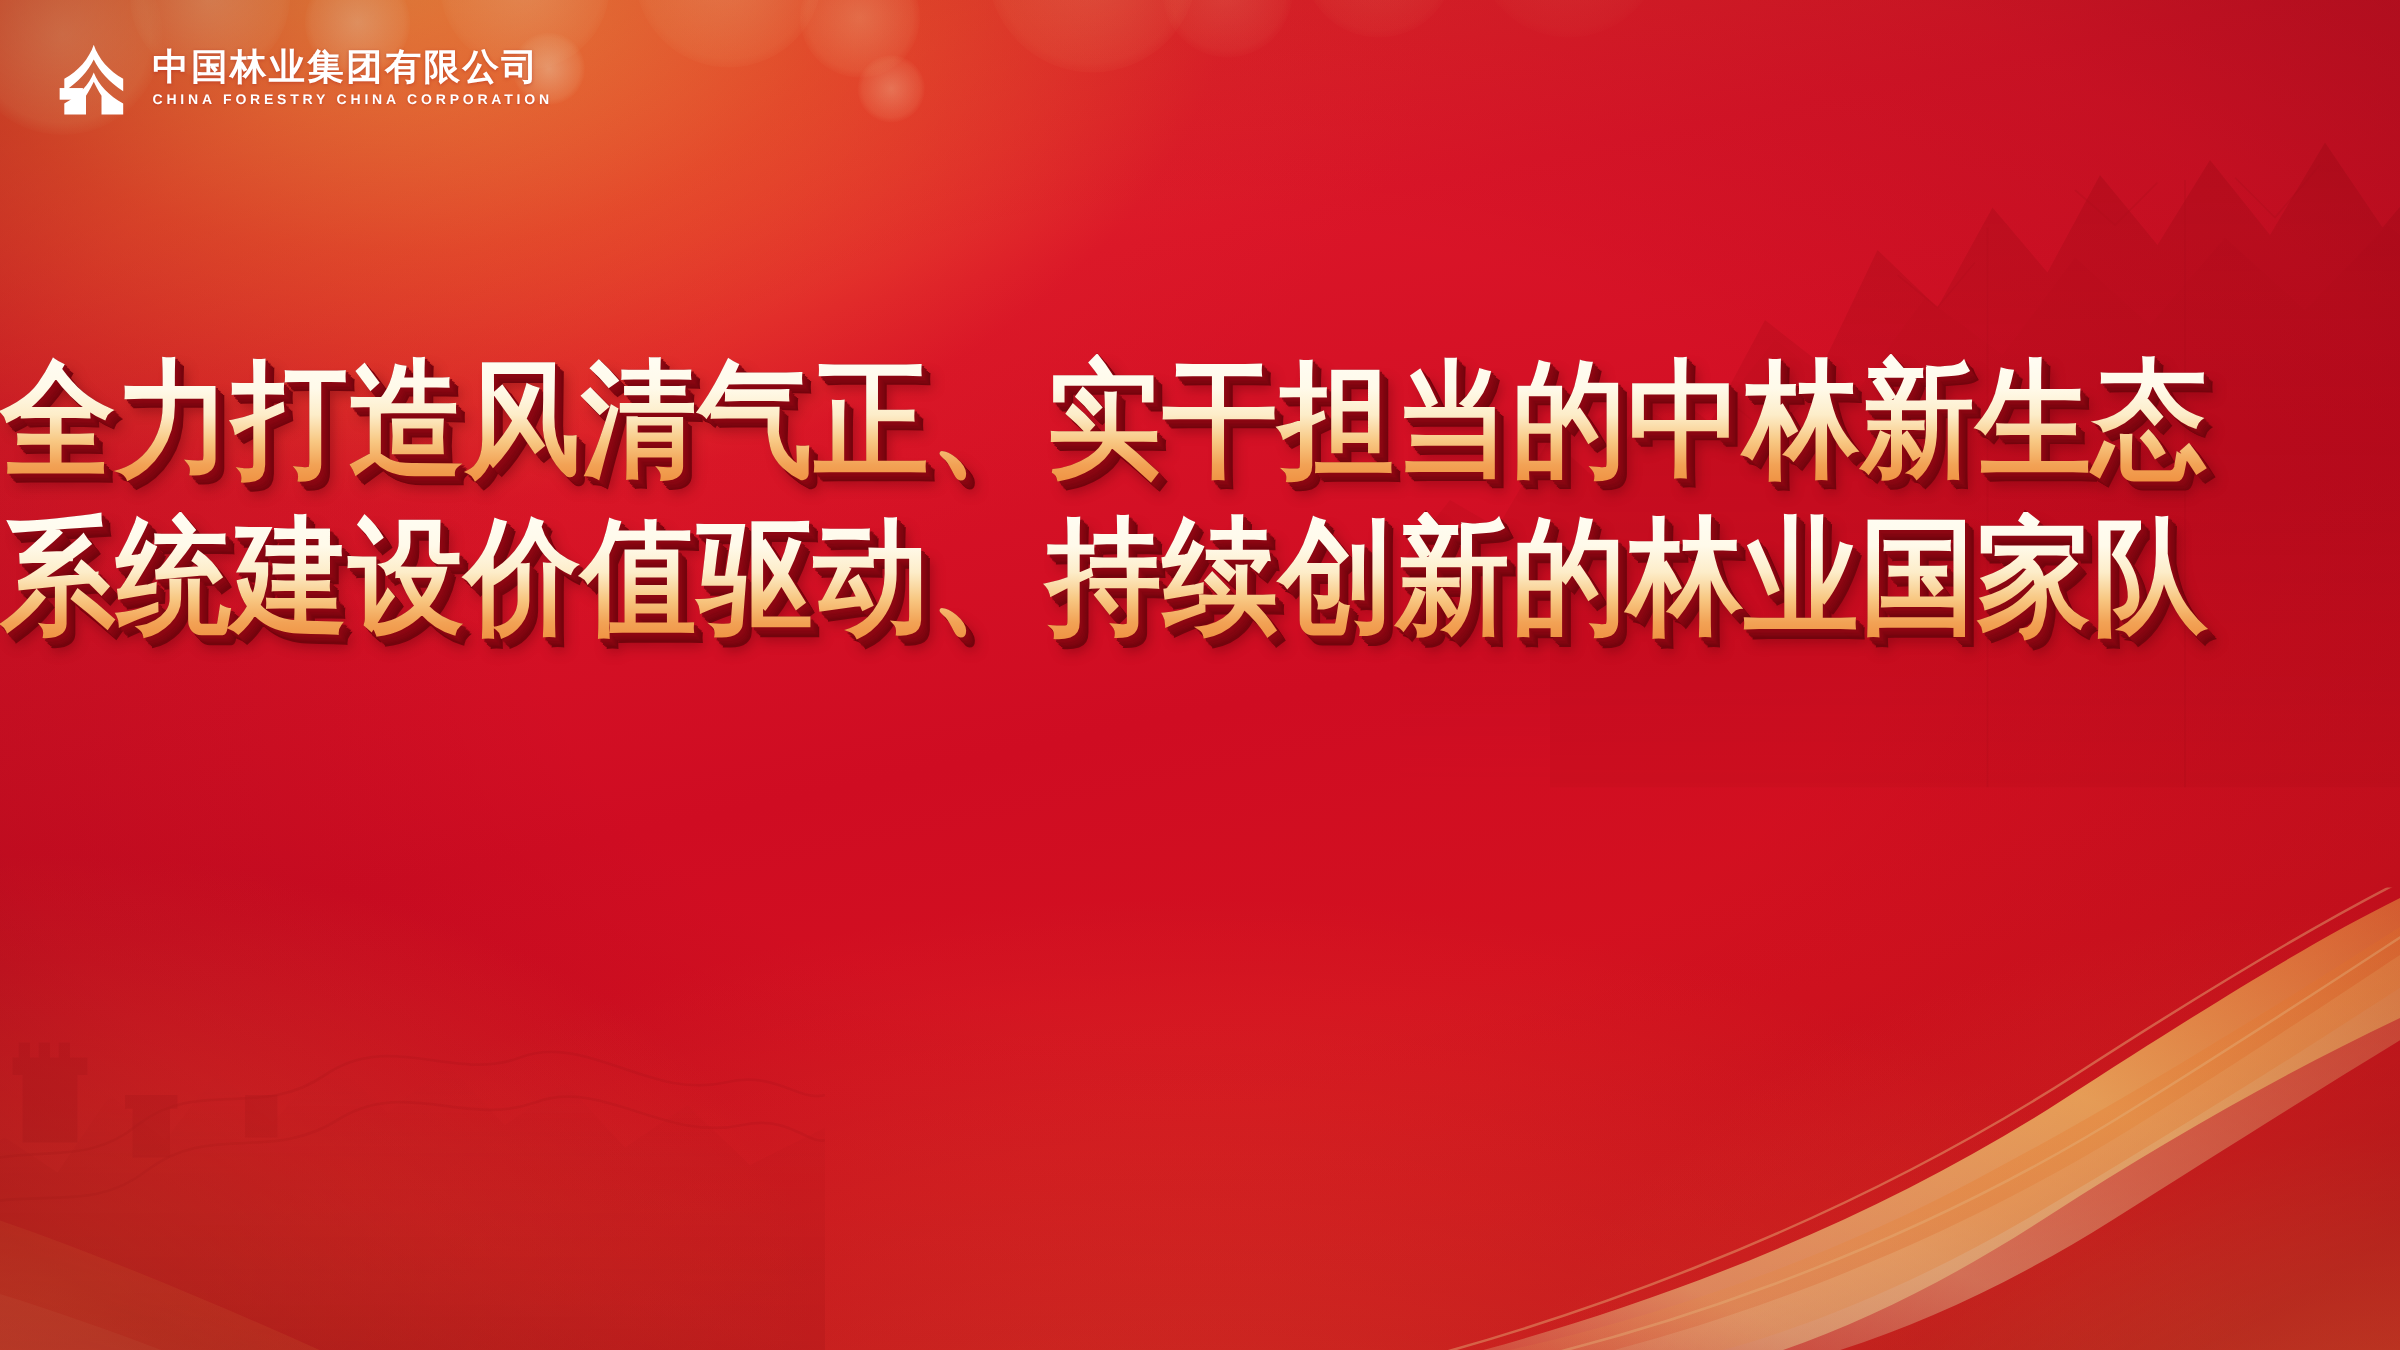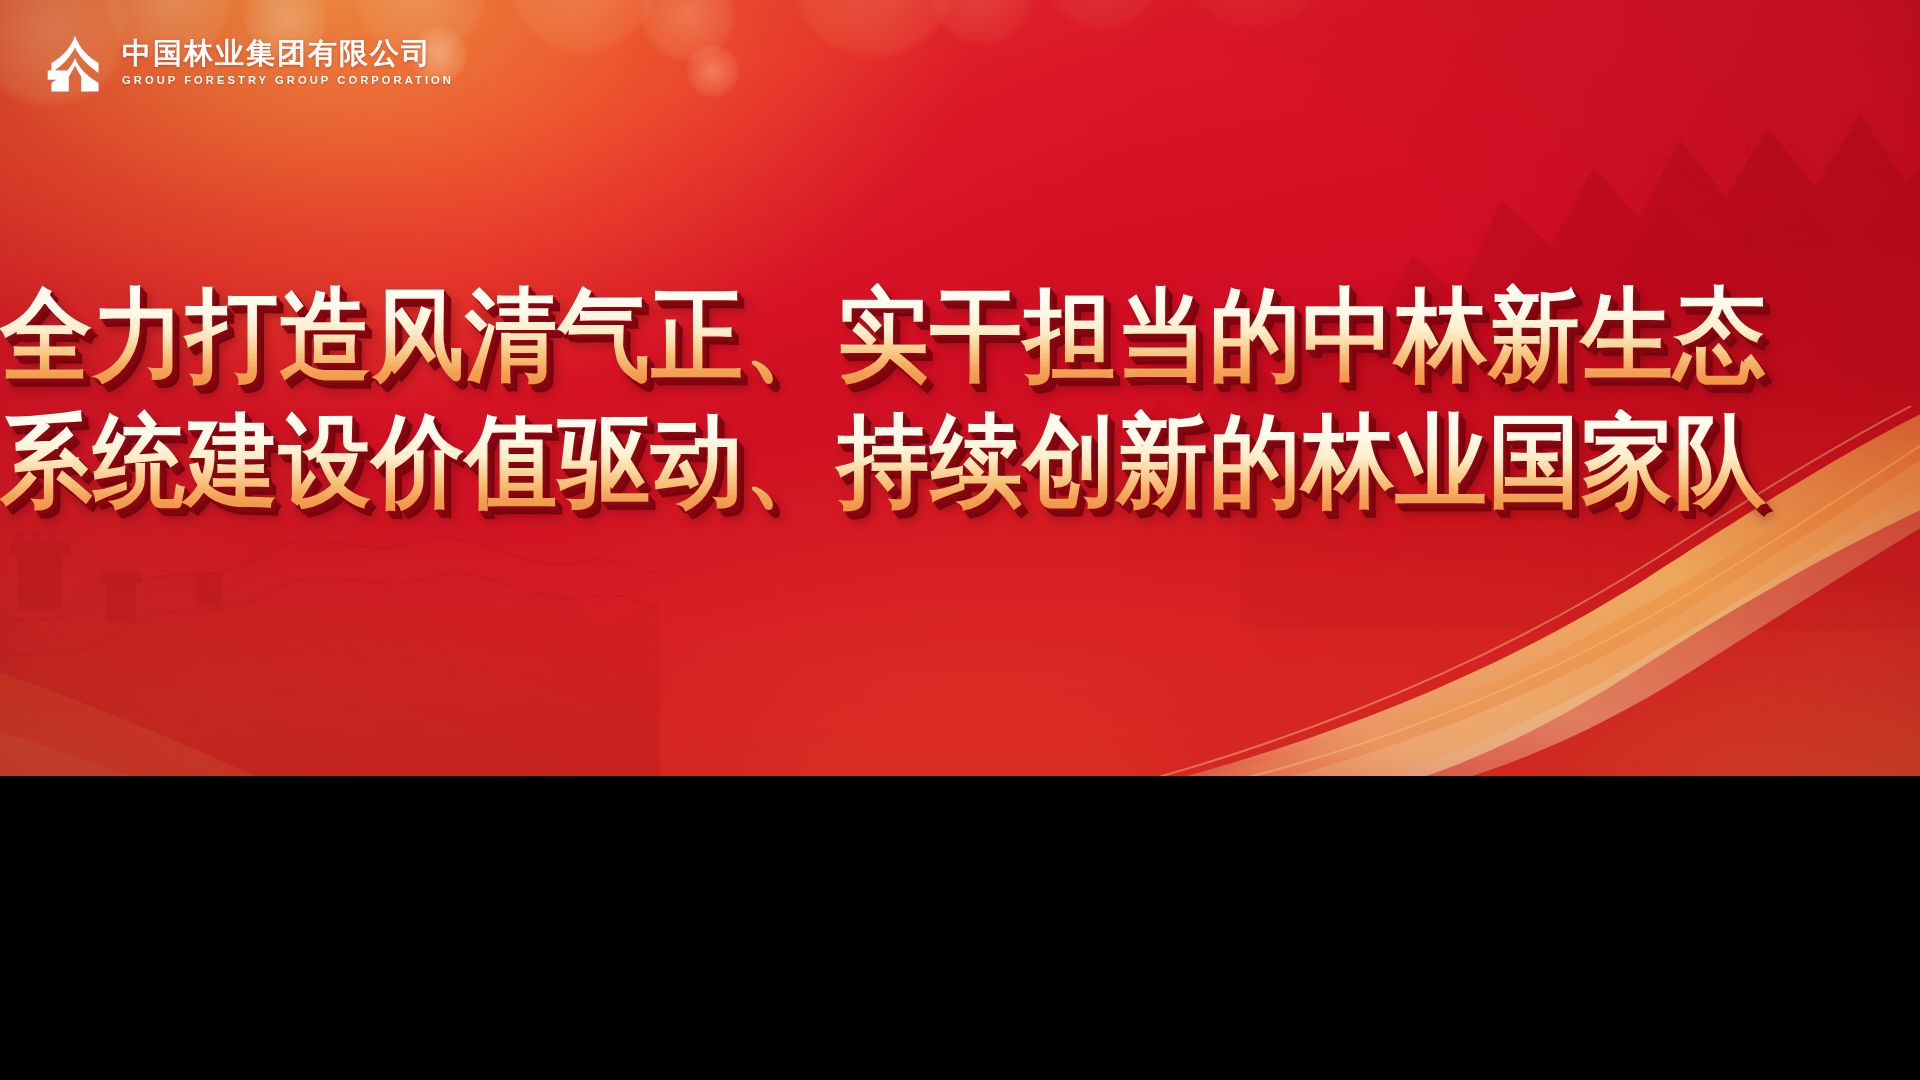--- a/index.html
+++ b/index.html
@@ -1,19 +1,19 @@
 <!DOCTYPE html>
 <html><head>
 <meta charset="utf-8">
 <style>
   html,body{margin:0;padding:0;background:#000;}
   body{width:1920px;height:1080px;overflow:hidden;font-family:"Liberation Sans",sans-serif;}
 
   #banner{
-    position:relative;width:1920px;height:776px;overflow:hidden;
+    position:relative;width:1920px;height:1080px;overflow:hidden;
     background:
       radial-gradient(ellipse 1100px 720px at 16% -4%, rgba(255,168,72,.95) 0%, rgba(250,120,50,.55) 34%, rgba(226,48,40,.12) 62%, rgba(0,0,0,0) 78%),
       radial-gradient(ellipse 980px 620px at 100% 108%, rgba(255,172,70,.50) 0%, rgba(240,96,44,.22) 42%, rgba(0,0,0,0) 72%),
       radial-gradient(ellipse 900px 520px at 2% 96%, rgba(247,120,52,.42) 0%, rgba(0,0,0,0) 68%),
       radial-gradient(ellipse 1500px 900px at 50% 118%, rgba(255,150,60,.30) 0%, rgba(0,0,0,0) 62%),
       linear-gradient(168deg,#e8352c 0%,#da1528 26%,#cf0c22 52%,#d4121f 74%,#d8131d 100%);
   }
 
   
   .bokeh{position:absolute;border-radius:50%;pointer-events:none;}
@@ -194,21 +194,21 @@
   <div id="logo">
     <svg class="mark" viewBox="0 0 100 100">
       <g fill="#ffffff">
         <path d="M50 6 C44 24 30 40 12 50 L12 66 C30 54 43 40 50 25 C57 40 70 54 88 66 L88 50 C70 40 56 24 50 6 Z"></path>
         <path d="M50 42 C44 58 30 72 12 82 L12 96 L40 96 L40 72 C44 66 47 60 50 54 C53 60 56 66 60 72 L60 96 L88 96 L88 82 C70 72 56 58 50 42 Z"></path>
         <rect x="6" y="62" width="30" height="15"></rect>
       </g>
     </svg>
     <div class="words">
       <div class="cn">中国林业集团有限公司</div>
-      <div class="en">GROUP FORESTRY GROUP CORPORATION</div>
+      <div class="en">CHINA FORESTRY CHINA CORPORATION</div>
     </div>
   </div>
 
   <div id="headline">
     <div class="hl-line">
       <span class="shadow">全力打造风清气正、实干担当的中林新生态</span>
       <span class="fill">全力打造风清气正、实干担当的中林新生态</span>
     </div>
     <div class="hl-line">
       <span class="shadow">系统建设价值驱动、持续创新的林业国家队</span>

